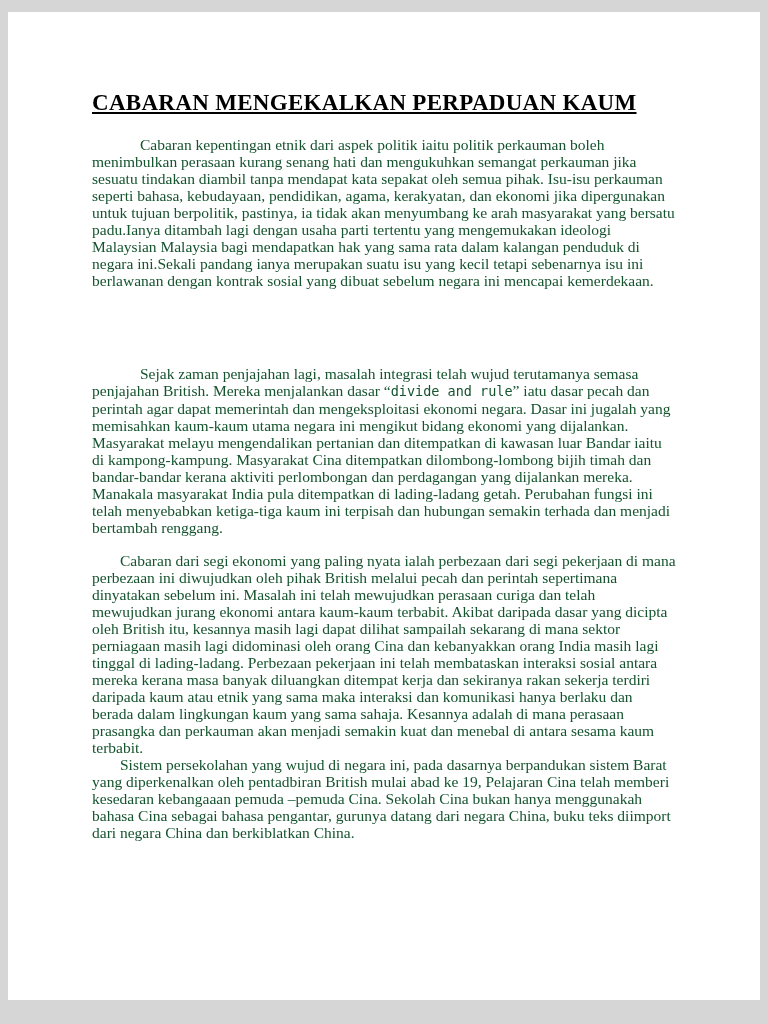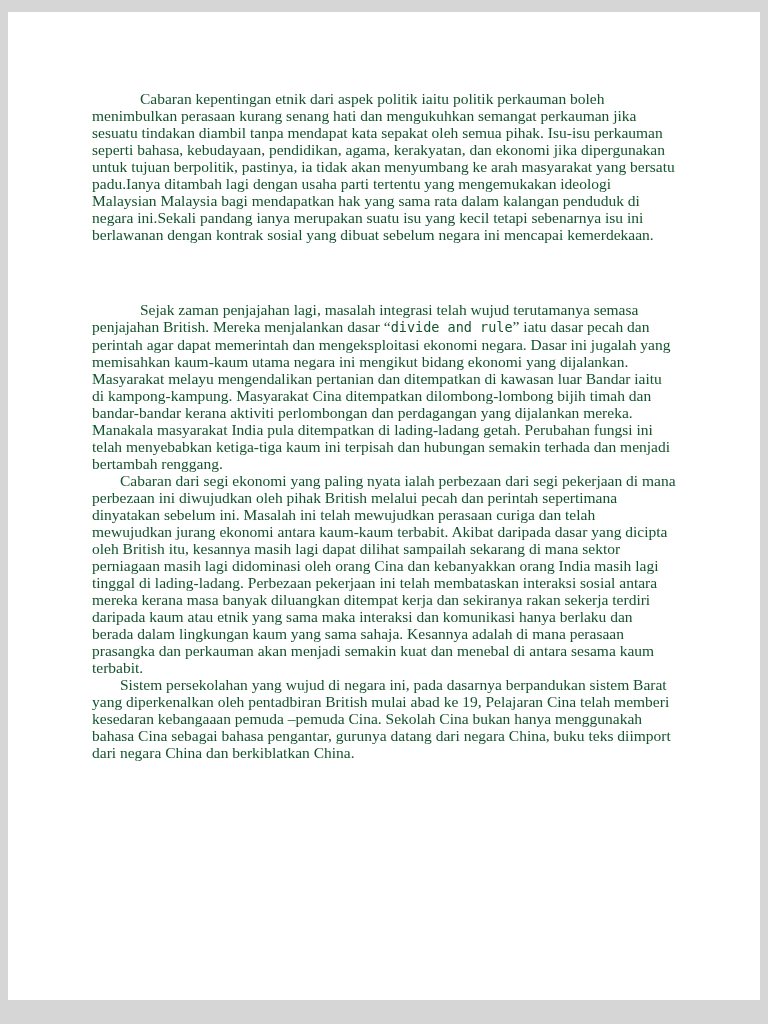--- a/index.html
+++ b/index.html
@@ -37,33 +37,34 @@
   }
   .para {
     font-size: 15.5px;
     line-height: 17px;
     color: #14532d;
     margin: 0;
     text-align: left;
   }
   .indent-lg { text-indent: 48px; }
   .indent-sm { text-indent: 28px; }
-  .gap-1 { margin-top: 58px; }
-  .gap-2 { }
+  .gap-1 { margin-top: 76px; }
+  .gap-2 { margin-top: 16px; }
   .gap-3 { }
   .mono {
     font-family: "DejaVu Sans Mono", monospace;
     font-size: 13.5px;
   }
 </style>
 </head>
 <body>
 
 <main class="page">
 
+  <h1 class="doc-title">CABARAN MENGEKALKAN PERPADUAN KAUM</h1>
 
   <p class="para indent-lg"><span>Cabaran kepentingan etnik dari aspek politik iaitu  politik perkauman boleh menimbulkan perasaan kurang senang hati dan mengukuhkan semangat perkauman jika sesuatu tindakan diambil tanpa mendapat kata sepakat oleh semua pihak. Isu-isu perkauman seperti bahasa, kebudayaan, pendidikan, agama, kerakyatan, dan ekonomi jika dipergunakan untuk tujuan berpolitik, pastinya, ia tidak akan menyumbang ke arah masyarakat yang bersatu padu.Ianya ditambah lagi dengan usaha parti tertentu yang mengemukakan ideologi Malaysian Malaysia bagi  mendapatkan hak yang sama rata dalam kalangan penduduk di negara ini.Sekali pandang ianya merupakan suatu isu yang kecil tetapi sebenarnya isu ini berlawanan dengan kontrak sosial yang dibuat sebelum negara ini mencapai kemerdekaan.</span></p>
 
   <p class="para indent-lg gap-1"><span>Sejak zaman penjajahan lagi, masalah integrasi telah wujud terutamanya semasa penjajahan British. Mereka menjalankan dasar “</span><span class="mono">divide and rule</span><span>” iatu dasar pecah dan perintah agar dapat memerintah dan mengeksploitasi ekonomi negara. Dasar ini jugalah yang memisahkan kaum-kaum utama negara ini mengikut bidang ekonomi yang dijalankan. Masyarakat melayu mengendalikan pertanian dan ditempatkan di kawasan luar Bandar iaitu di kampong-kampung. Masyarakat Cina ditempatkan dilombong-lombong bijih timah dan bandar-bandar kerana aktiviti perlombongan dan perdagangan yang dijalankan mereka. Manakala masyarakat India pula ditempatkan di lading-ladang getah. Perubahan fungsi ini telah menyebabkan ketiga-tiga kaum ini terpisah dan hubungan semakin terhada dan menjadi bertambah renggang.</span></p>
 
   <p class="para indent-sm gap-2"><span>Cabaran dari segi ekonomi yang paling nyata ialah perbezaan dari segi pekerjaan di mana perbezaan ini diwujudkan oleh pihak British melalui pecah dan perintah sepertimana dinyatakan sebelum ini. Masalah ini telah mewujudkan perasaan curiga dan telah mewujudkan jurang ekonomi antara kaum-kaum terbabit. Akibat daripada dasar yang dicipta oleh British itu, kesannya masih lagi dapat dilihat sampailah sekarang di mana sektor perniagaan masih lagi didominasi oleh orang Cina dan kebanyakkan orang India masih lagi tinggal di lading-ladang. Perbezaan pekerjaan ini telah membataskan interaksi sosial antara mereka kerana masa banyak diluangkan ditempat kerja dan sekiranya rakan sekerja terdiri daripada kaum atau etnik yang sama maka interaksi dan komunikasi hanya berlaku dan berada dalam lingkungan kaum yang sama sahaja. Kesannya adalah di mana perasaan prasangka dan perkauman akan menjadi semakin kuat dan menebal di antara sesama kaum terbabit.</span></p>
 
   <p class="para indent-sm gap-3"><span>Sistem persekolahan yang wujud di negara ini, pada dasarnya berpandukan sistem Barat yang diperkenalkan oleh pentadbiran British mulai abad ke 19, Pelajaran Cina telah memberi kesedaran kebangaaan pemuda –pemuda Cina. Sekolah Cina bukan hanya menggunakah bahasa Cina sebagai bahasa pengantar, gurunya datang dari negara China, buku teks diimport dari negara China dan berkiblatkan China.</span></p>
 
 </main>

